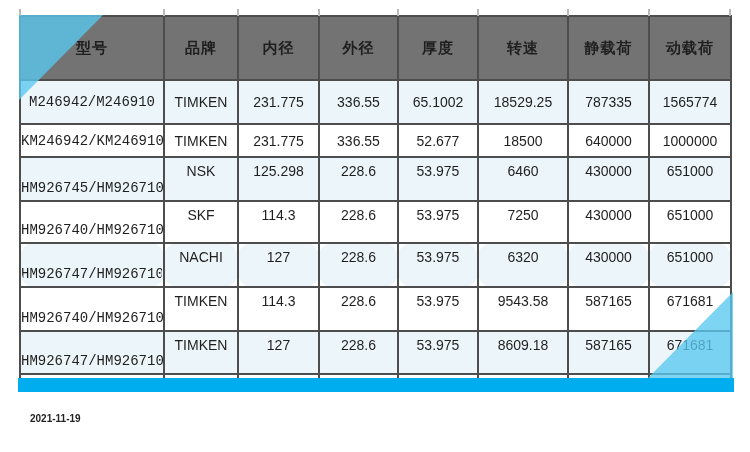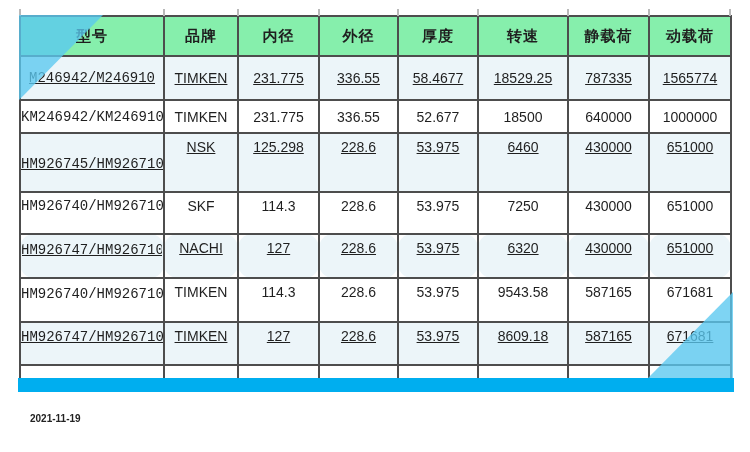--- a/index.html
+++ b/index.html
@@ -20,31 +20,31 @@
   table.spec{
     position:absolute;left:19px;top:15px;width:711px;
     border-collapse:collapse;table-layout:fixed;
     font-family:"Liberation Sans",sans-serif;color:#1f1f1f;
   }
   table.spec th,table.spec td{
     border:2px solid var(--grid);
     text-align:center;overflow:hidden;white-space:nowrap;
   }
   table.spec th{
-    height:40px;font-size:15px;font-weight:600;vertical-align:middle;
-    background:#86efac;letter-spacing:1px;
+    height:64px;font-size:15px;font-weight:600;vertical-align:middle;
+    background:#737373;letter-spacing:1px;
   }
   table.spec td{font-size:14px;}
-  tr.r0 td{height:44px;} tr.r1 td{height:33px;} tr.r2 td{height:59px;}
+  tr.r0 td{height:44px;} tr.r1 td{height:33px;} tr.r2 td{height:44px;}
   tr.r3 td{height:42px;} tr.r4 td{height:44px;border-radius:14px;} tr.r5 td{height:44px;}
   tr.r6 td{height:43px;}
-  tr.tint td{background:var(--row-tint);text-decoration:underline;}
+  tr.tint td{background:var(--row-tint);}
   tr.r-center td{vertical-align:middle;}
   tr.r-split td{vertical-align:top;padding-top:5px;}
-  tr.r-split td.model-cell{vertical-align:bottom;padding-bottom:19px;padding-top:0;}
+  tr.r-split td.model-cell{vertical-align:bottom;padding-bottom:4px;padding-top:0;}
   td.model-cell{
     font-family:"Liberation Mono","DejaVu Sans Mono",monospace;
     font-size:13px;letter-spacing:0;
   }
   tr.partial td{height:15px;background:#ffffff;}
 
   .accent-bar{
     position:absolute;left:18px;top:378px;width:716px;height:14px;
     background:var(--accent-bar);z-index:4;
   }
@@ -86,21 +86,21 @@
           <th>静载荷</th>
           <th>动载荷</th>
         </tr>
     </thead>
     <tbody>
         <tr class="r0 r-center tint">
           <td class="model-cell">M246942/M246910</td>
           <td>TIMKEN</td>
           <td>231.775</td>
           <td>336.55</td>
-          <td>58.4677</td>
+          <td>65.1002</td>
           <td>18529.25</td>
           <td>787335</td>
           <td>1565774</td>
         </tr>
         <tr class="r1 r-center">
           <td class="model-cell">KM246942/KM246910</td>
           <td>TIMKEN</td>
           <td>231.775</td>
           <td>336.55</td>
           <td>52.677</td>

